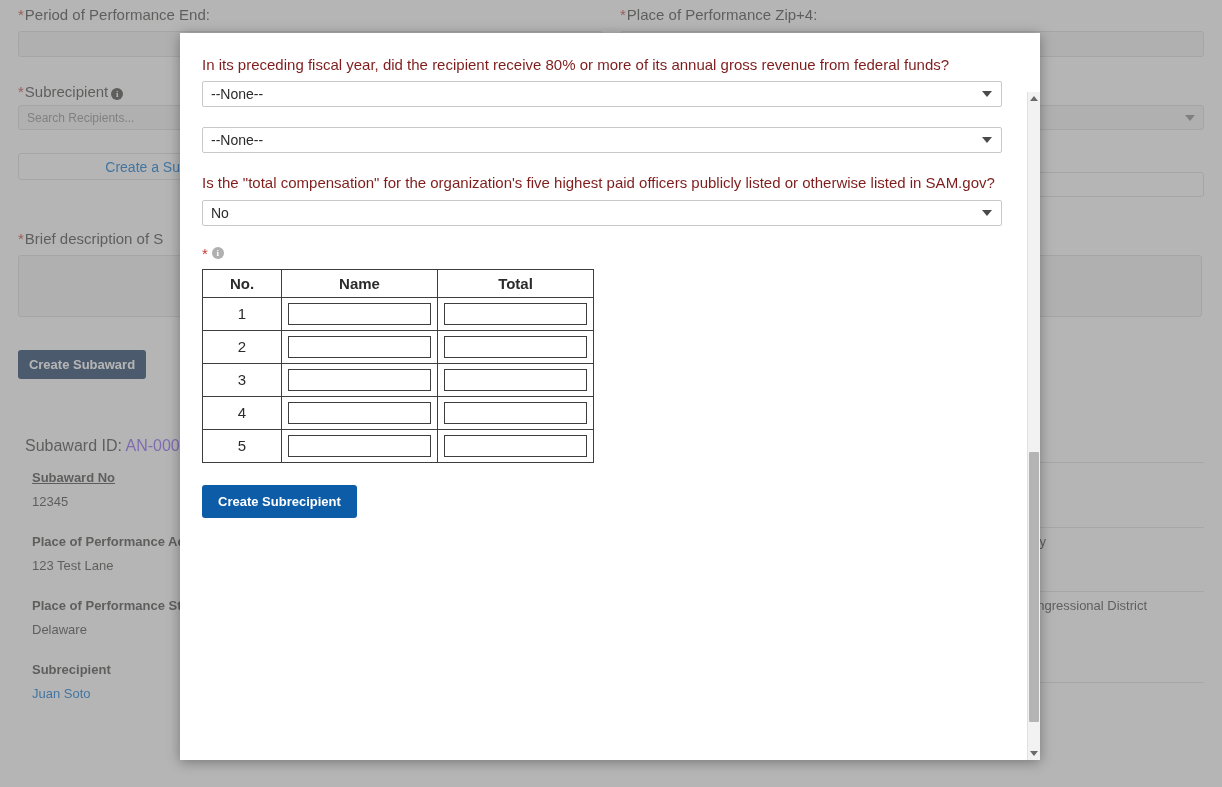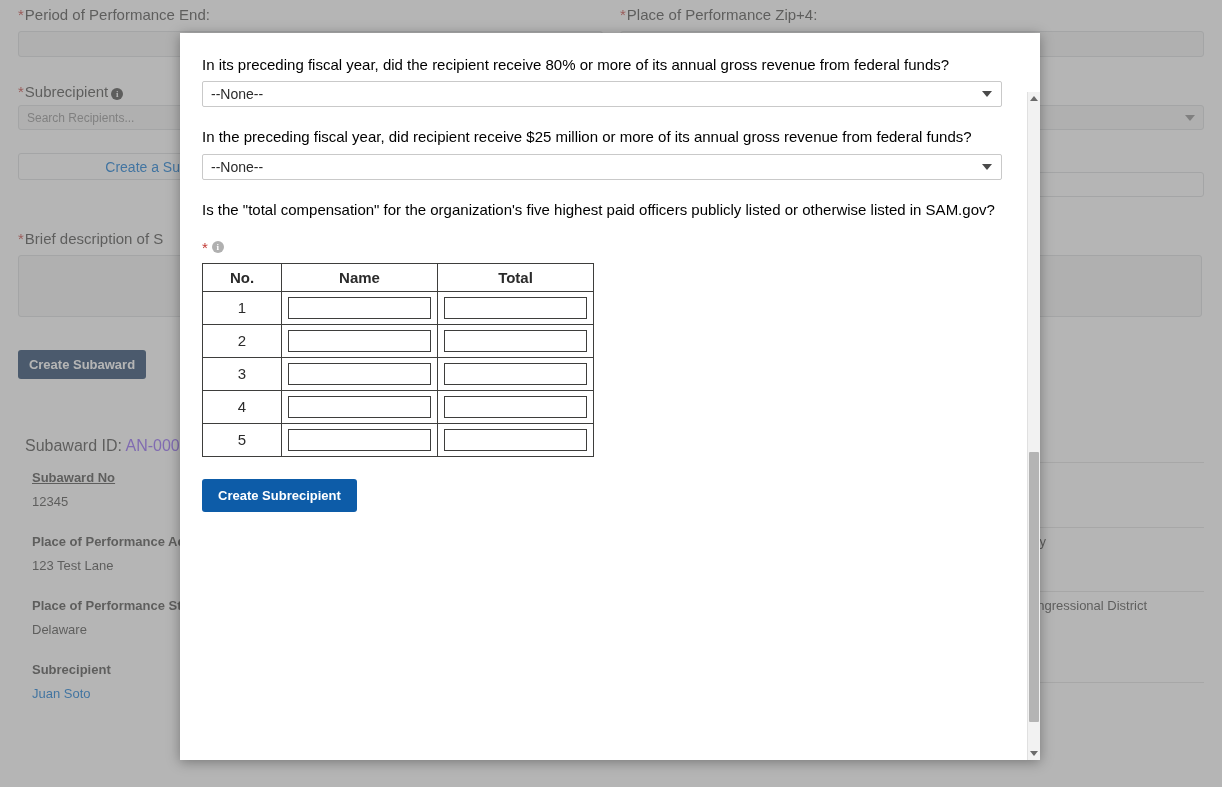--- a/index.html
+++ b/index.html
@@ -190,21 +190,21 @@
   #modal-body {
     position: relative;
     height: 669px;
     padding: 22px 26px 0 22px;
     box-sizing: border-box;
     overflow: hidden;
   }
 
   .q-text {
     font-size: 15px;
-    color: #000000;
+    color: #7f1d1d;
     line-height: 1.35;
     max-width: 795px;
     margin: 0 0 6px 0;
   }
   .q-block { margin-bottom: 20px; }
 
   .sel {
     position: relative;
     width: 800px;
     height: 26px;
@@ -421,30 +421,33 @@
     <div class="q-block">
       <p class="q-text">In its preceding fiscal year, did the recipient receive 80% or more of its annual gross revenue from federal funds?</p>
       <div class="sel">
         <span>--None--</span>
         <span class="arrow"></span>
       </div>
     </div>
 
     
     <div class="q-block">
-      <p class="q-text">In the preceding fiscal year, did recipient receive $25 million or more of its annual gross revenue from federal funds?</p>
       <div class="sel">
         <span>--None--</span>
         <span class="arrow"></span>
       </div>
     </div>
 
     
     <div class="q-block">
       <p class="q-text">Is the "total compensation" for the organization's five highest paid officers publicly listed or otherwise listed in SAM.gov?</p>
+      <div class="sel">
+        <span>No</span>
+        <span class="arrow"></span>
+      </div>
     </div>
 
     
     <div class="sub-label">
       <span class="req-star">*</span>
       <span class="info-dot">i</span>
     </div>
 
     <table class="comp">
       <thead>

